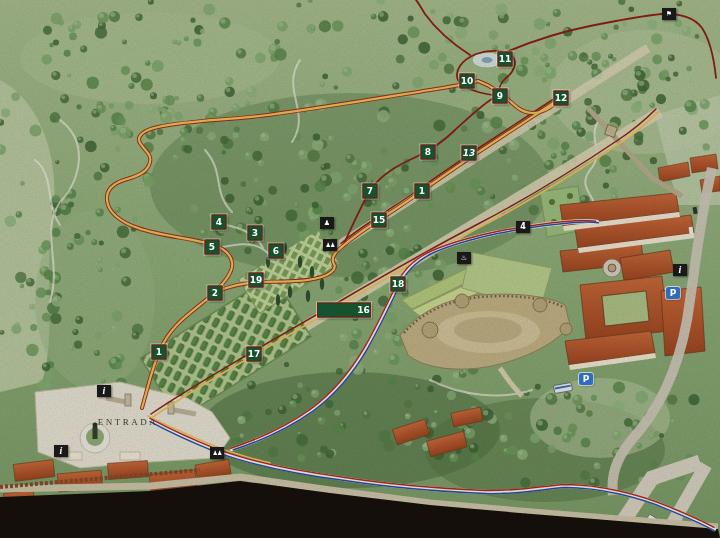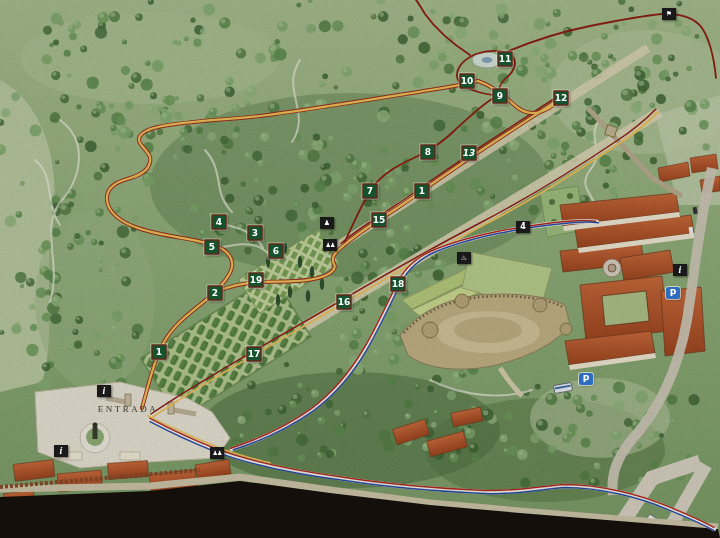--- a/index.html
+++ b/index.html
@@ -1140,37 +1140,37 @@
     <path d="M150,420 C165,428 185,438 215,450 C255,465 300,473 345,479 C390,486 440,490 485,492 C520,493 545,487 565,486 C600,486 640,496 668,508 C690,517 705,524 714,529" stroke="#2b4ea6" stroke-width="1.5" transform="translate(0,1.6)"></path>
     <path d="M232,449 C260,440 288,427 312,410 C335,393 352,372 366,348 C378,327 388,306 397,287 C404,271 415,260 432,252 C450,244 472,238 495,233 C515,229 545,224 570,222 C580,221 590,221 597,222" stroke="#f5f3ea" stroke-width="4.4"></path>
     <path d="M232,449 C260,440 288,427 312,410 C335,393 352,372 366,348 C378,327 388,306 397,287 C404,271 415,260 432,252 C450,244 472,238 495,233 C515,229 545,224 570,222 C580,221 590,221 597,222" stroke="#b02a20" stroke-width="1.5" transform="translate(-1.4,-0.8)"></path>
     <path d="M232,449 C260,440 288,427 312,410 C335,393 352,372 366,348 C378,327 388,306 397,287 C404,271 415,260 432,252 C450,244 472,238 495,233 C515,229 545,224 570,222 C580,221 590,221 597,222" stroke="#2b4ea6" stroke-width="1.5" transform="translate(1.4,0.8)"></path>
   </g>
 
   <rect width="720" height="538" filter="url(#grain)" opacity="0.12"></rect>
 </svg>
 
 <div id="overlay">
-  <div class="entrada" id="entrada" style="left: 128px; top: 409px; text-align: center;">ENTRADA</div>
+  <div class="entrada" id="entrada" style="left: 128px; top: 422px; text-align: center;">ENTRADA</div>
 <div class="marker" style="left: 159px; top: 352px;">1</div>
       <div class="marker" style="left: 215px; top: 293px;">2</div>
       <div class="marker" style="left: 255px; top: 233px;">3</div>
       <div class="marker" style="left: 219px; top: 222px;">4</div>
       <div class="marker" style="left: 212px; top: 247px;">5</div>
       <div class="marker" style="left: 276px; top: 251px;">6</div>
       <div class="marker" style="left: 370px; top: 191px;">7</div>
       <div class="marker" style="left: 428px; top: 152px;">8</div>
       <div class="marker" style="left: 500px; top: 96px;">9</div>
       <div class="marker" style="left: 467px; top: 81px;">10</div>
       <div class="marker" style="left: 505px; top: 59px;">11</div>
       <div class="marker" style="left: 561px; top: 98px;">12</div>
       <div class="marker" style="left: 469px; top: 153px; font-style: italic;">13</div>
       <div class="marker" style="left: 422px; top: 191px;">1</div>
       <div class="marker" style="left: 379px; top: 220px;">15</div>
-      <div class="marker" style="left: 344px; top: 302px;">16</div>
+      <div class="marker" style="left: 344px; top: 310px; padding-left: 39px;">16</div>
       <div class="marker" style="left: 254px; top: 354px;">17</div>
       <div class="marker" style="left: 398px; top: 284px;">18</div>
       <div class="marker" style="left: 256px; top: 280px;">19</div>
       <div class="icon poi" style="left: 669px; top: 14px;">⚑</div>
       <div class="icon poi" style="left: 327px; top: 223px;">♟</div>
       <div class="icon wc" style="left: 330px; top: 245px;">♟♟</div>
       <div class="icon poi" style="left: 464px; top: 258px;">♨</div>
       <div class="icon num" style="left: 523px; top: 227px;">4</div>
       <div class="icon info" style="left: 104px; top: 391px;">i</div>
       <div class="icon info" style="left: 61px; top: 451px;">i</div>

